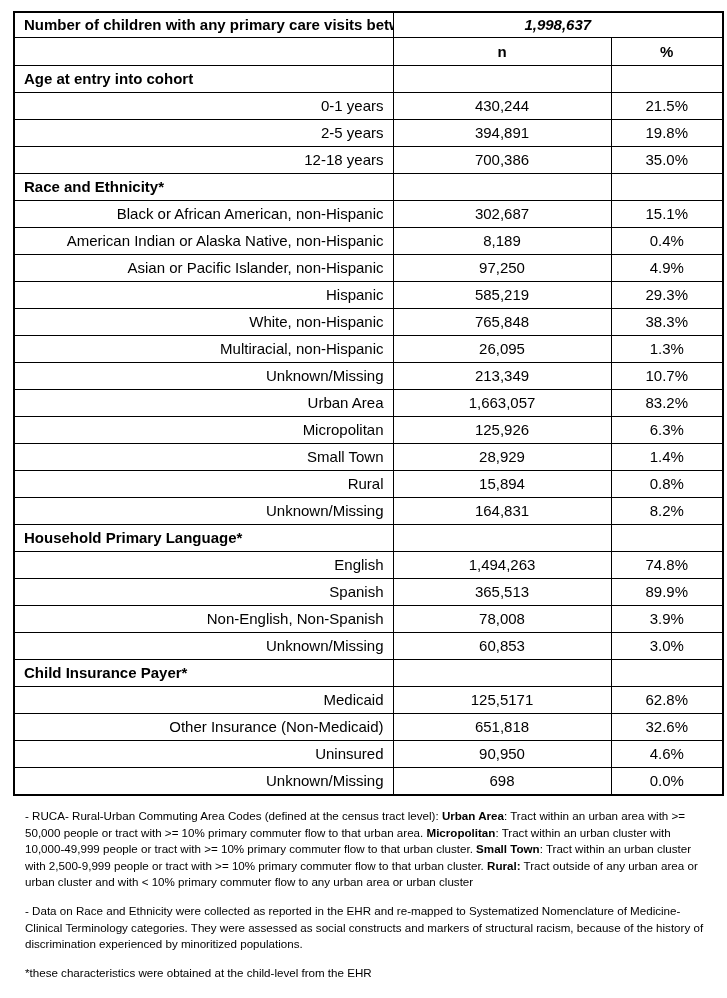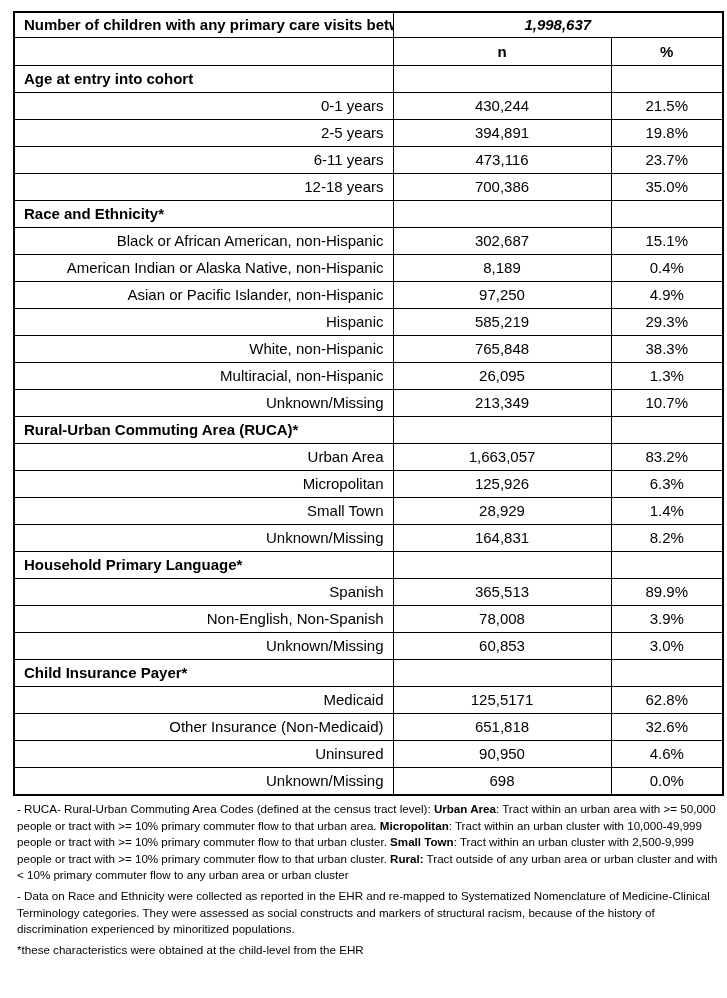--- a/index.html
+++ b/index.html
@@ -69,21 +69,21 @@
     margin-top: 44px;
   }
   .footnotes {
     width: 711px;
     margin-top: 5px;
     font-size: 11.6px;
     line-height: 16.6px;
     text-align: left;
   }
   .footnotes p {
-    margin: 4px;
+    margin: 12px;
   }
   .fb {
     font-weight: bold;
   }
 </style>
 </head>
 <body>
 
 <div class="page">
 
@@ -114,25 +114,20 @@
         <td class="row-label">0-1 years</td>
         <td class="n-cell">430,244</td>
         <td class="pct-cell">21.5%</td>
       </tr>
       <tr>
         <td class="row-label">2-5 years</td>
         <td class="n-cell">394,891</td>
         <td class="pct-cell">19.8%</td>
       </tr>
       <tr>
-        <td class="row-label">6-11 years</td>
-        <td class="n-cell">473,116</td>
-        <td class="pct-cell">23.7%</td>
-      </tr>
-      <tr>
         <td class="row-label">12-18 years</td>
         <td class="n-cell">700,386</td>
         <td class="pct-cell">35.0%</td>
       </tr>
 
       <tr>
         <td class="section-label">Race and Ethnicity*</td>
         <td></td>
           <td></td>
       </tr>
@@ -166,49 +161,54 @@
         <td class="n-cell">26,095</td>
         <td class="pct-cell">1.3%</td>
       </tr>
       <tr>
         <td class="row-label">Unknown/Missing</td>
         <td class="n-cell">213,349</td>
         <td class="pct-cell">10.7%</td>
       </tr>
 
       <tr>
-        <td class="section-label">Rural-Urban Commuting Area (RUCA)*</td>
-        <td></td>
-          <td></td>
-      </tr>
-      <tr>
         <td class="row-label">Urban Area</td>
         <td class="n-cell">1,663,057</td>
         <td class="pct-cell">83.2%</td>
       </tr>
       <tr>
         <td class="row-label">Micropolitan</td>
         <td class="n-cell">125,926</td>
         <td class="pct-cell">6.3%</td>
       </tr>
       <tr>
         <td class="row-label">Small Town</td>
         <td class="n-cell">28,929</td>
         <td class="pct-cell">1.4%</td>
       </tr>
       <tr>
+        <td class="row-label">Rural</td>
+        <td class="n-cell">15,894</td>
+        <td class="pct-cell">0.8%</td>
+      </tr>
+      <tr>
         <td class="row-label">Unknown/Missing</td>
         <td class="n-cell">164,831</td>
         <td class="pct-cell">8.2%</td>
       </tr>
 
       <tr>
         <td class="section-label">Household Primary Language*</td>
         <td></td>
           <td></td>
+      </tr>
+      <tr>
+        <td class="row-label">English</td>
+        <td class="n-cell">1,494,263</td>
+        <td class="pct-cell">74.8%</td>
       </tr>
       <tr>
         <td class="row-label">Spanish</td>
         <td class="n-cell">365,513</td>
         <td class="pct-cell">89.9%</td>
       </tr>
       <tr>
         <td class="row-label">Non-English, Non-Spanish</td>
         <td class="n-cell">78,008</td>
         <td class="pct-cell">3.9%</td>

